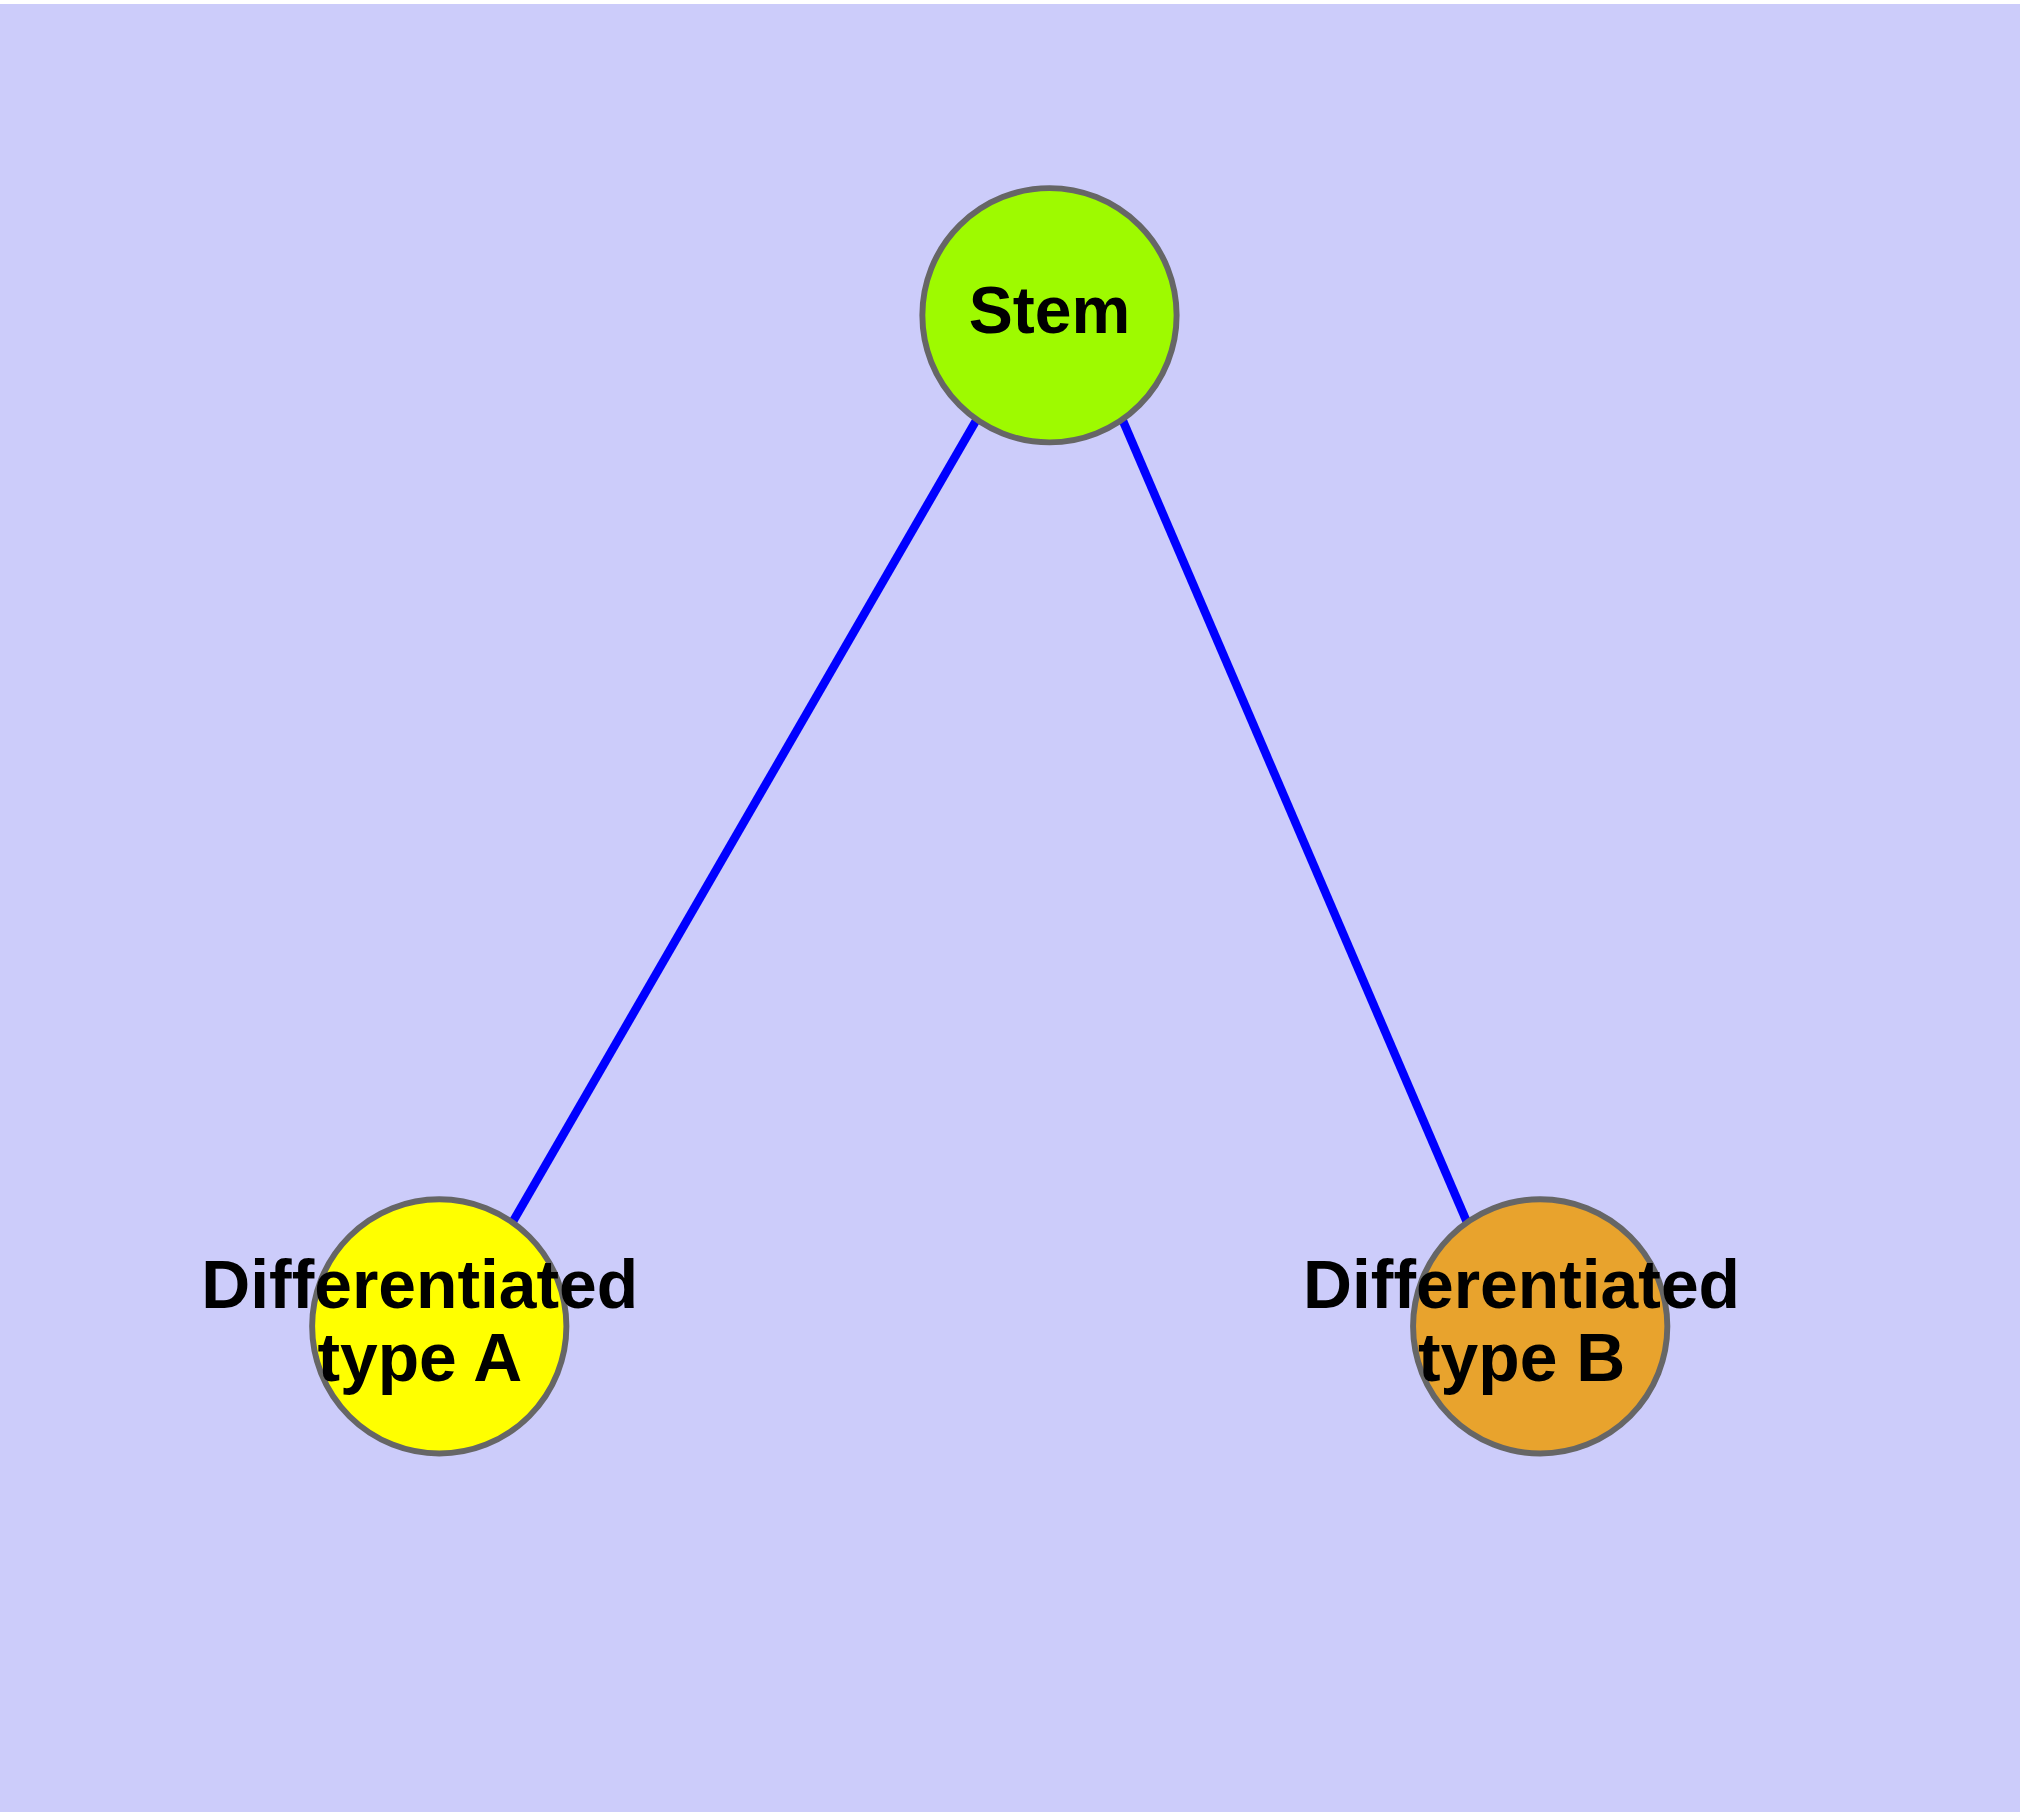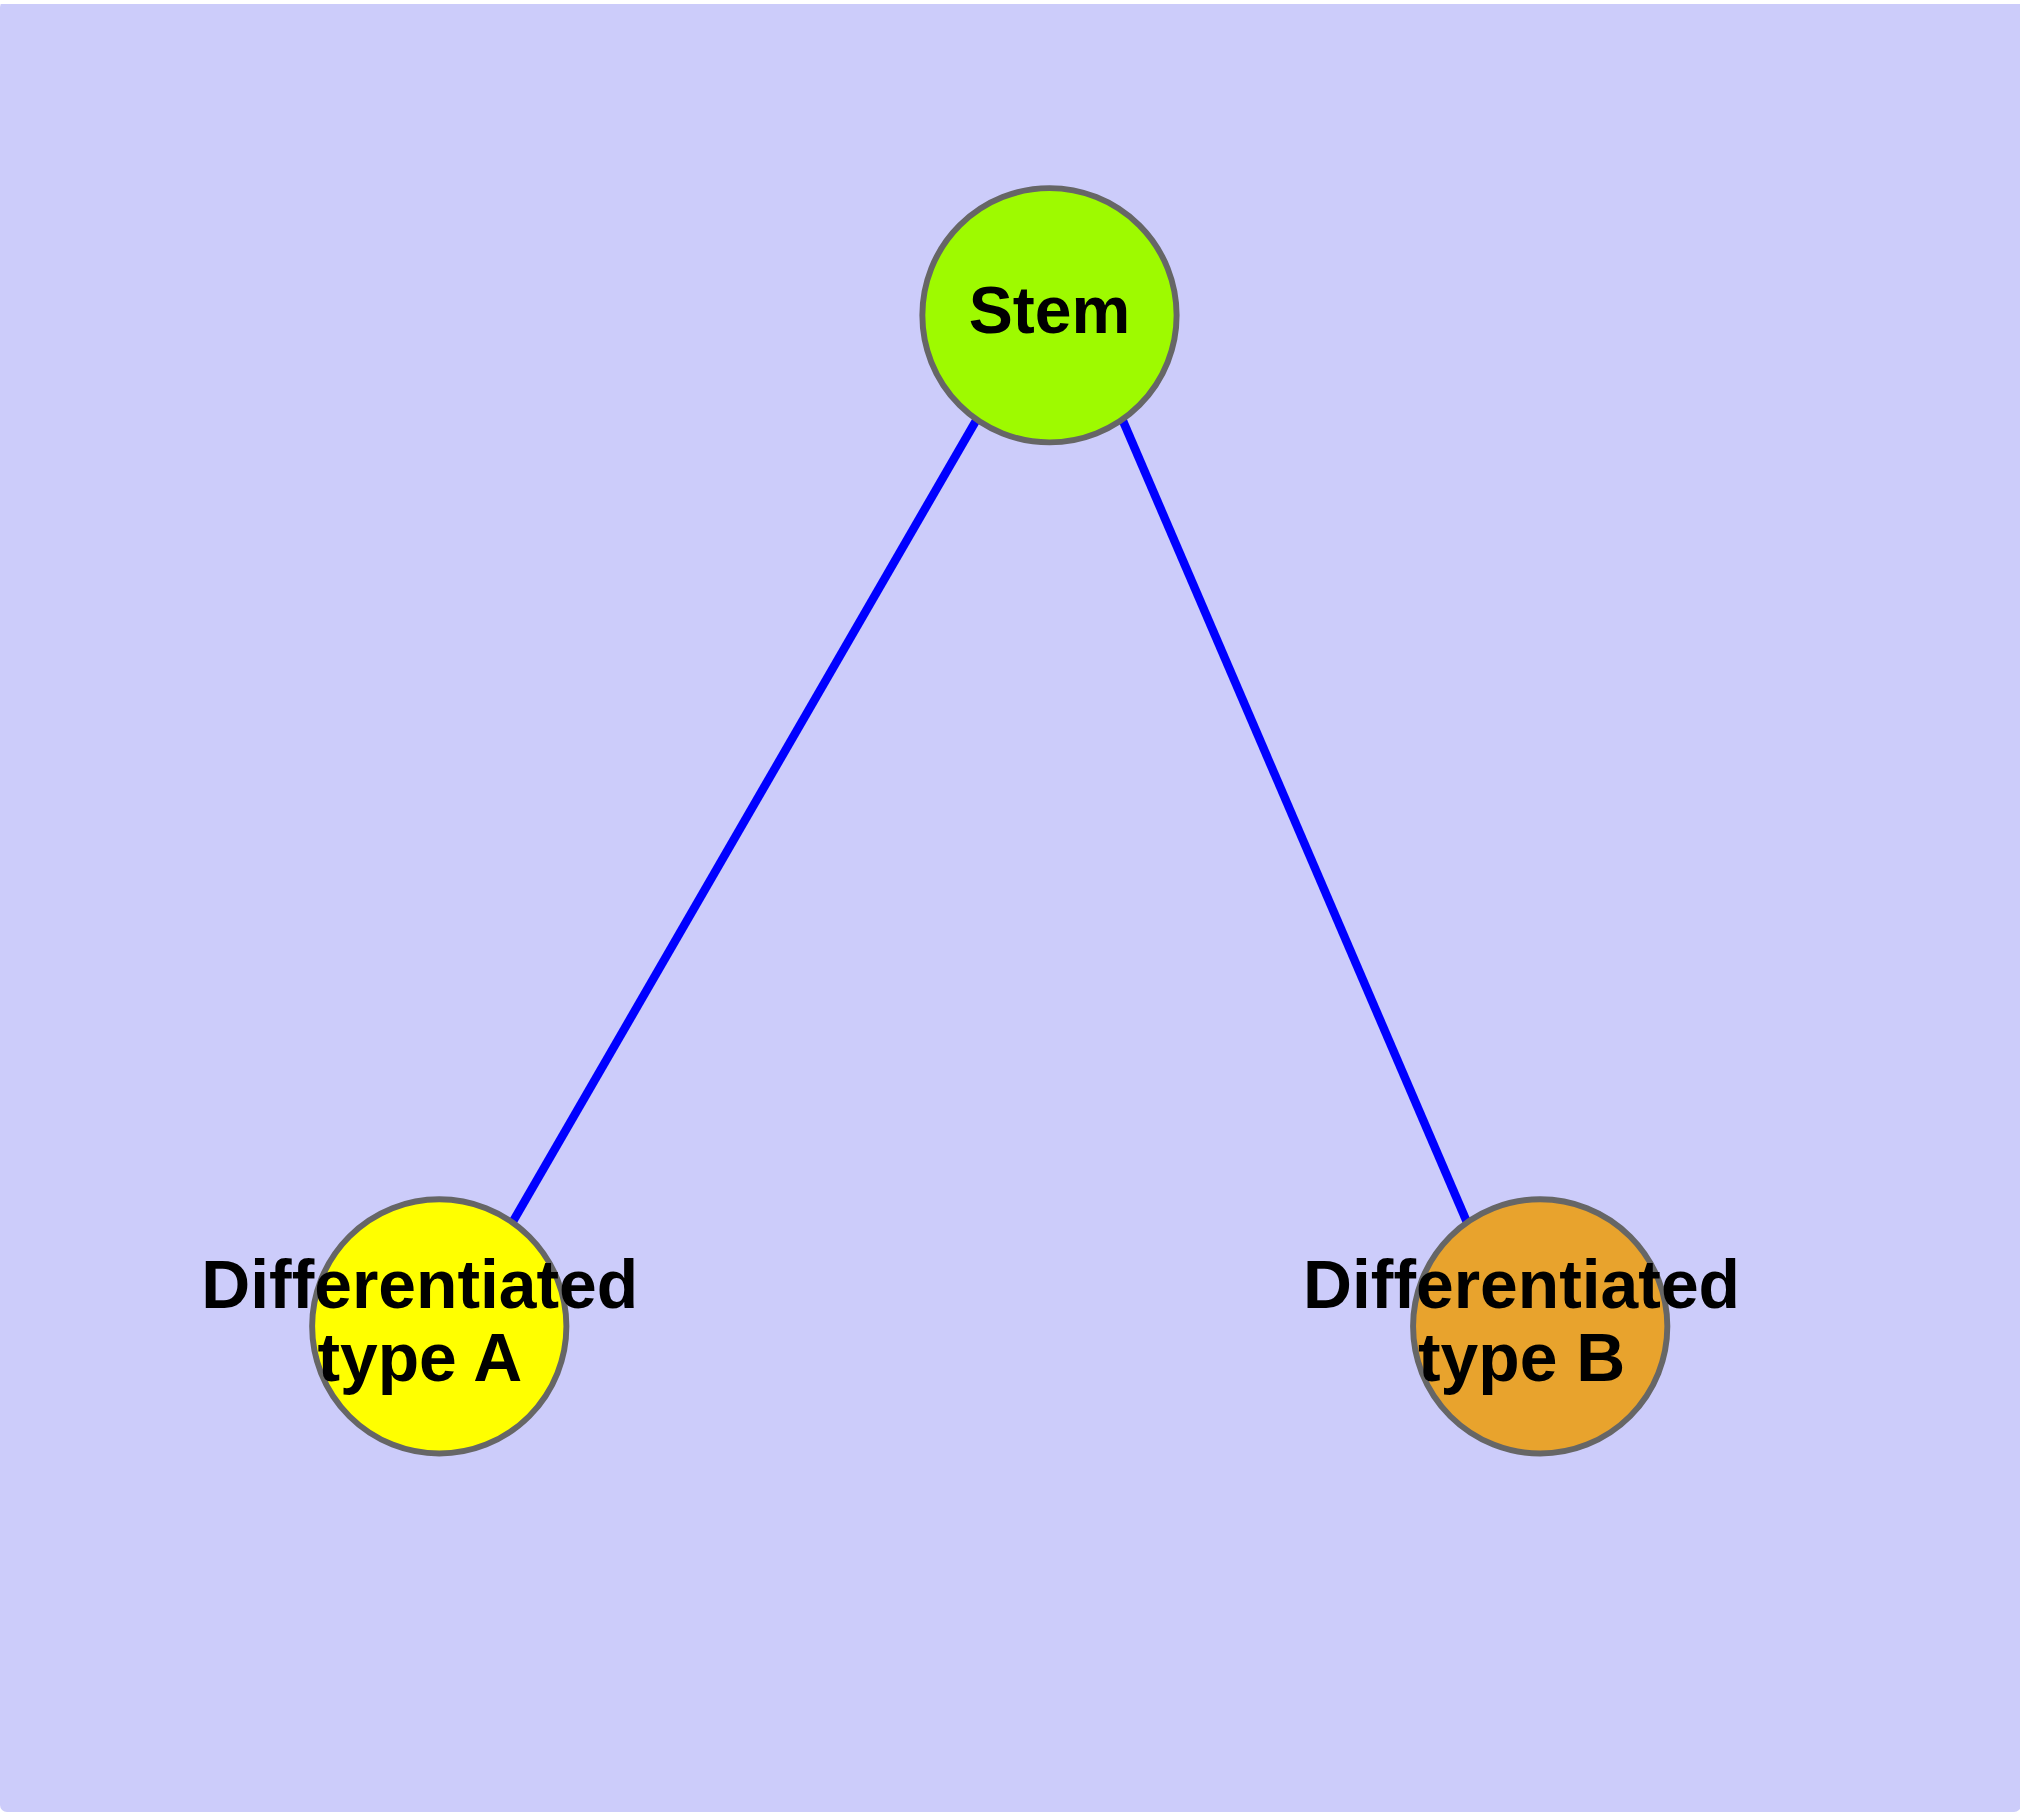--- a/index.html
+++ b/index.html
@@ -41,21 +41,21 @@
     font-family: "Liberation Sans", sans-serif;
     font-weight: bold;
     fill: #000000;
     text-anchor: middle;
     dominant-baseline: middle;
   }
 </style>
 </head>
 <body>
 
-<div id="canvas" style="width: 2021px; height: 1812px; background: rgb(255, 255, 255); border-radius: 7px;">
+<div id="canvas" style="width: 2021px; height: 1812px; background: rgb(255, 255, 255);">
 
   <div id="plot-bg" style="background: rgb(204, 204, 250);"></div>
 
   <svg id="graph-svg" viewBox="0 0 2384 2138" xmlns="http://www.w3.org/2000/svg">
 
     <g id="edges-layer">
         <line x1="1152" y1="495" x2="604" y2="1443" stroke="#0000ff" class="edge-line" stroke-width="10"></line>
         <line x1="1324" y1="495" x2="1731" y2="1443" stroke="#0000ff" class="edge-line" stroke-width="10"></line>
       </g>
     <g id="nodes-layer">

